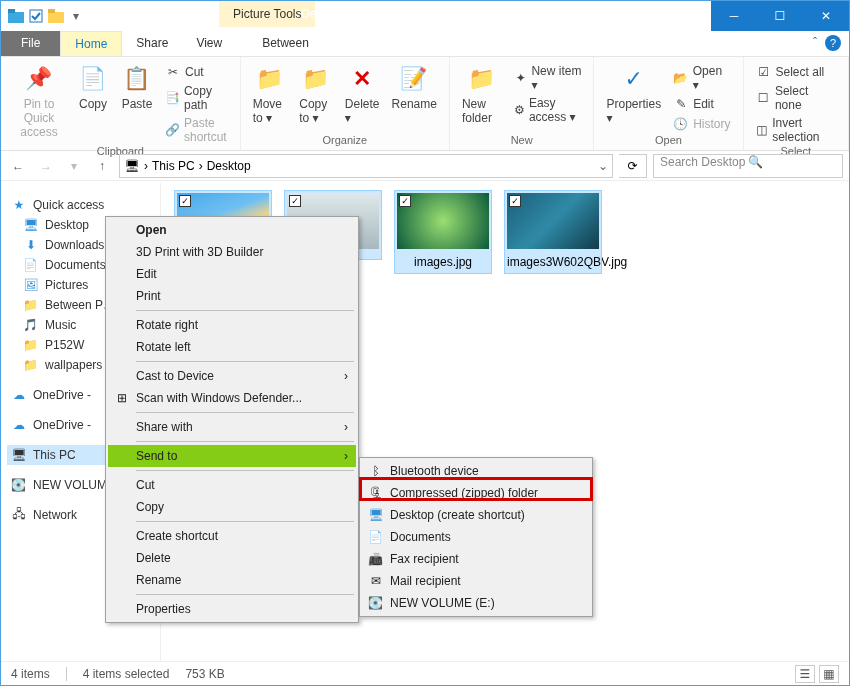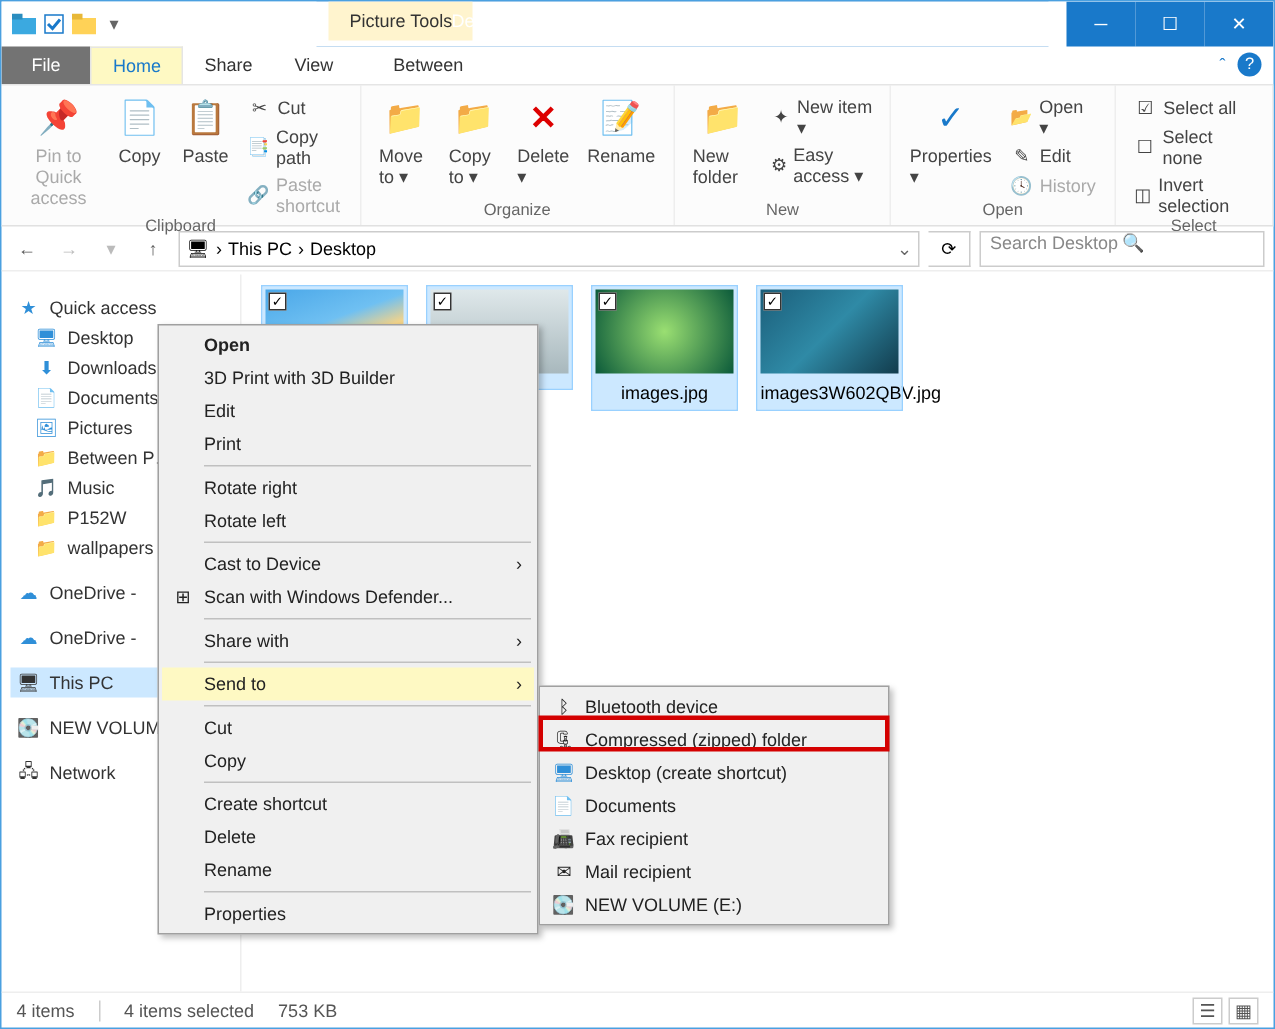--- a/index.html
+++ b/index.html
@@ -64,21 +64,21 @@
 .tname { text-align: center; padding: 4px 2px; font-size: 12px; width: 100%; }
 
 
 .statusbar { position: absolute; bottom: 0; left: 0; right: 0; height: 24px; border-top: 1px solid #eee; display: flex; align-items: center; padding: 0 10px; gap: 16px; color: #555; text-align: center; }
 .statusbar .right { margin-left: auto; display: flex; gap: 4px; }
 .viewbtn { width: 20px; height: 18px; border: 1px solid #ccc; display: flex; align-items: center; justify-content: center; }
 
 
 .ctxmenu { position: absolute; background: #f0f0f0; border: 1px solid #a0a0a0; box-shadow: 2px 2px 4px rgba(0,0,0,.25); padding: 2px; }
 .ctxmenu .mi { display: flex; align-items: center; height: 22px; padding: 0 24px 0 28px; color: #222; position: relative; }
-.ctxmenu .mi.hov { background: #fef9c3; }
+.ctxmenu .mi.hov { background: #84cc16; }
 .ctxmenu .mi .arr { position: absolute; right: 8px; }
 .ctxmenu .mi .licn { position: absolute; left: 6px; width: 16px; height: 16px; display: flex; align-items: center; justify-content: center; }
 .ctxmenu hr { border: none; border-top: 1px solid #c0c0c0; margin: 3px 2px 3px 28px; }
 .highlight-box { position: absolute; border: 3px solid #d40000; pointer-events: none; }
 
 
 .img1 { background: linear-gradient(160deg,#4aa7e8 0%,#6fc0f2 40%,#f1d38b 60%,#d89a3a 100%); }
 .img2 { background: linear-gradient(#dfe8ea,#a8b8bd); }
 .img3 { background: radial-gradient(circle at 50% 50%, #9adf72, #0b5a3a); }
 .img4 { background: linear-gradient(135deg,#1b5e7a,#2f8aa6 50%,#123c4d); }

